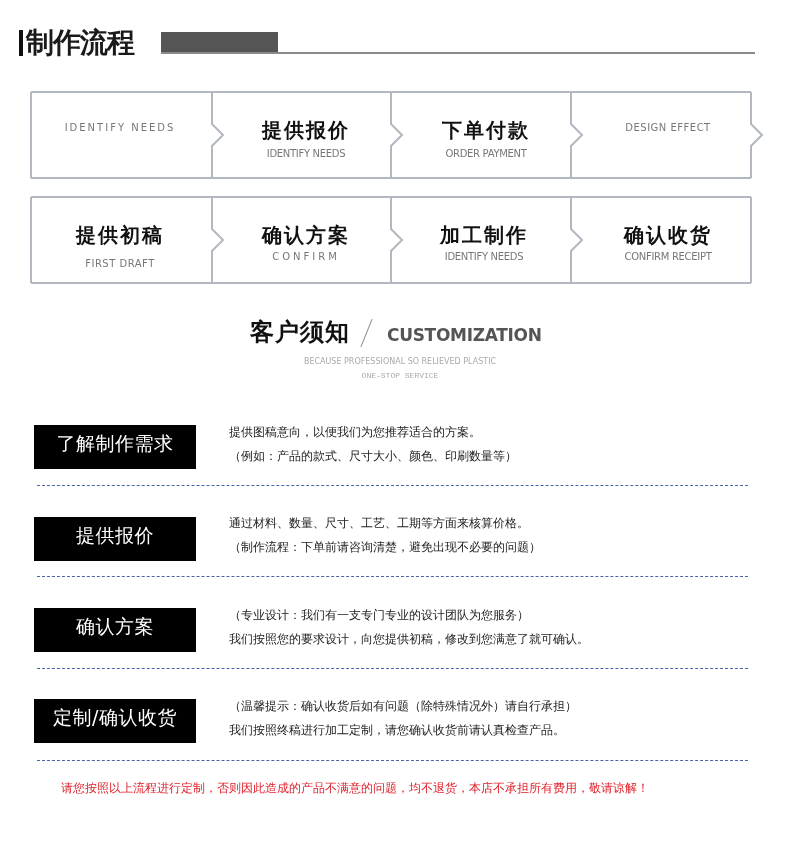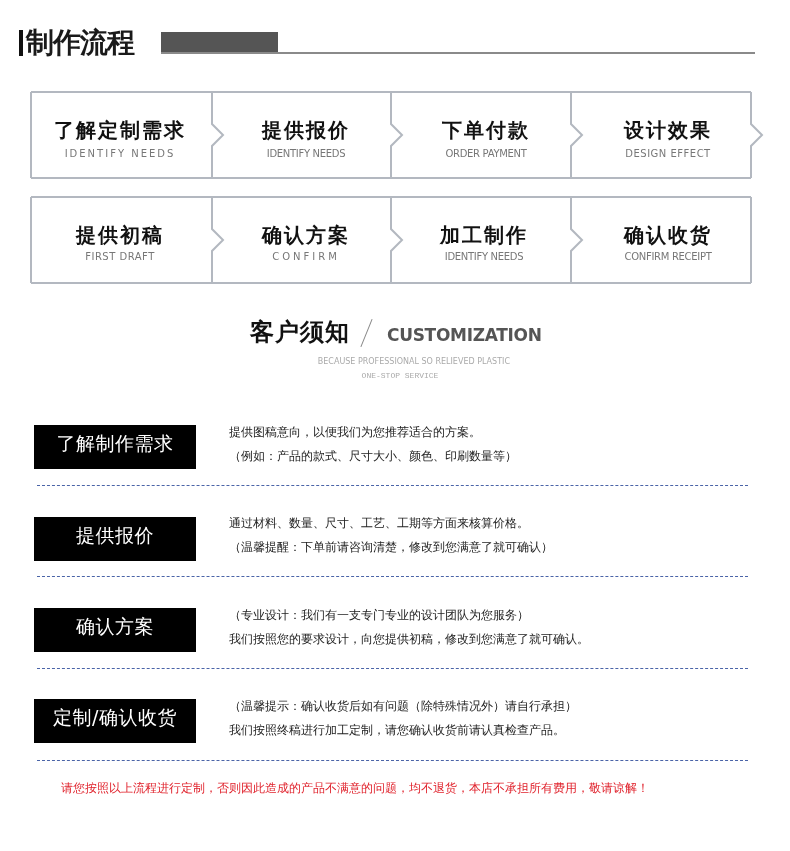--- a/index.html
+++ b/index.html
@@ -60,70 +60,68 @@
     <line x1="31" y1="283" x2="751" y2="283"></line>
     <line x1="31" y1="197" x2="31" y2="283"></line>
     <polyline points="212,197 212,229 223,240 212,251 212,283"></polyline>
     <polyline points="391,197 391,229 402,240 391,251 391,283"></polyline>
     <polyline points="571,197 571,229 582,240 571,251 571,283"></polyline>
     <line x1="751" y1="197" x2="751" y2="283"></line>
   </g>
 </svg>
 
 <div class="step" style="left:30px; top:117px;">
-  <span class="step-cn">了解定制需求</span>
   <span class="step-en wide">IDENTIFY NEEDS</span>
 </div>
 <div class="step" style="left:216px; top:117px;">
   <span class="step-cn">提供报价</span>
   <span class="step-en narrow">IDENTIFY NEEDS</span>
 </div>
 <div class="step" style="left:396px; top:117px;">
   <span class="step-cn">下单付款</span>
   <span class="step-en narrow">ORDER PAYMENT</span>
 </div>
 <div class="step" style="left:578px; top:117px;">
-  <span class="step-cn">设计效果</span>
   <span class="step-en">DESIGN EFFECT</span>
 </div>
 
 <div class="step" style="left:30px; top:222px;">
   <span class="step-cn">提供初稿</span>
-  <span class="step-en" style="margin-top:2px;">FIRST DRAFT</span>
+  <span class="step-en" style="margin-top:9px;">FIRST DRAFT</span>
 </div>
 <div class="step" style="left:216px; top:222px;">
   <span class="step-cn">确认方案</span>
   <span class="step-en wide" style="margin-top:2px; letter-spacing:3px;">CONFIRM</span>
 </div>
 <div class="step" style="left:394px; top:222px;">
   <span class="step-cn">加工制作</span>
   <span class="step-en narrow" style="margin-top:2px;">IDENTIFY NEEDS</span>
 </div>
 <div class="step" style="left:578px; top:222px;">
   <span class="step-cn">确认收货</span>
   <span class="step-en narrow" style="margin-top:2px;">CONFIRM RECEIPT</span>
 </div>
 
 <div class="nt-cn">客户须知</div>
 <div class="nt-slash"></div>
 <div class="nt-en">CUSTOMIZATION</div>
-<div class="nt-sub" style="top:356px;text-align:right;">BECAUSE PROFESSIONAL SO RELIEVED PLASTIC</div>
+<div class="nt-sub" style="top:356px;">BECAUSE PROFESSIONAL SO RELIEVED PLASTIC</div>
 <div class="nt-sub" style="top:370px;font-family:Liberation Mono, monospace;">ONE-STOP SERVICE</div>
 
 <div class="tag" style="top:425px;">了解制作需求</div>
 <div class="desc" style="top:420px;">
   <span>提供图稿意向，以便我们为您推荐适合的方案。</span>
   <span>（例如：产品的款式、尺寸大小、颜色、印刷数量等）</span>
 </div>
 <div class="dash" style="top:485px;"></div>
 
 <div class="tag" style="top:517px;">提供报价</div>
 <div class="desc" style="top:511px;">
   <span>通过材料、数量、尺寸、工艺、工期等方面来核算价格。</span>
-  <span>（温馨提醒：下单前请咨询清楚，修改到您满意了就可确认）</span>
+  <span>（制作流程：下单前请咨询清楚，避免出现不必要的问题）</span>
 </div>
 <div class="dash" style="top:576px;"></div>
 
 <div class="tag" style="top:608px;">确认方案</div>
 <div class="desc" style="top:603px;">
   <span>（专业设计：我们有一支专门专业的设计团队为您服务）</span>
   <span>我们按照您的要求设计，向您提供初稿，修改到您满意了就可确认。</span>
 </div>
 <div class="dash" style="top:668px;"></div>
 

